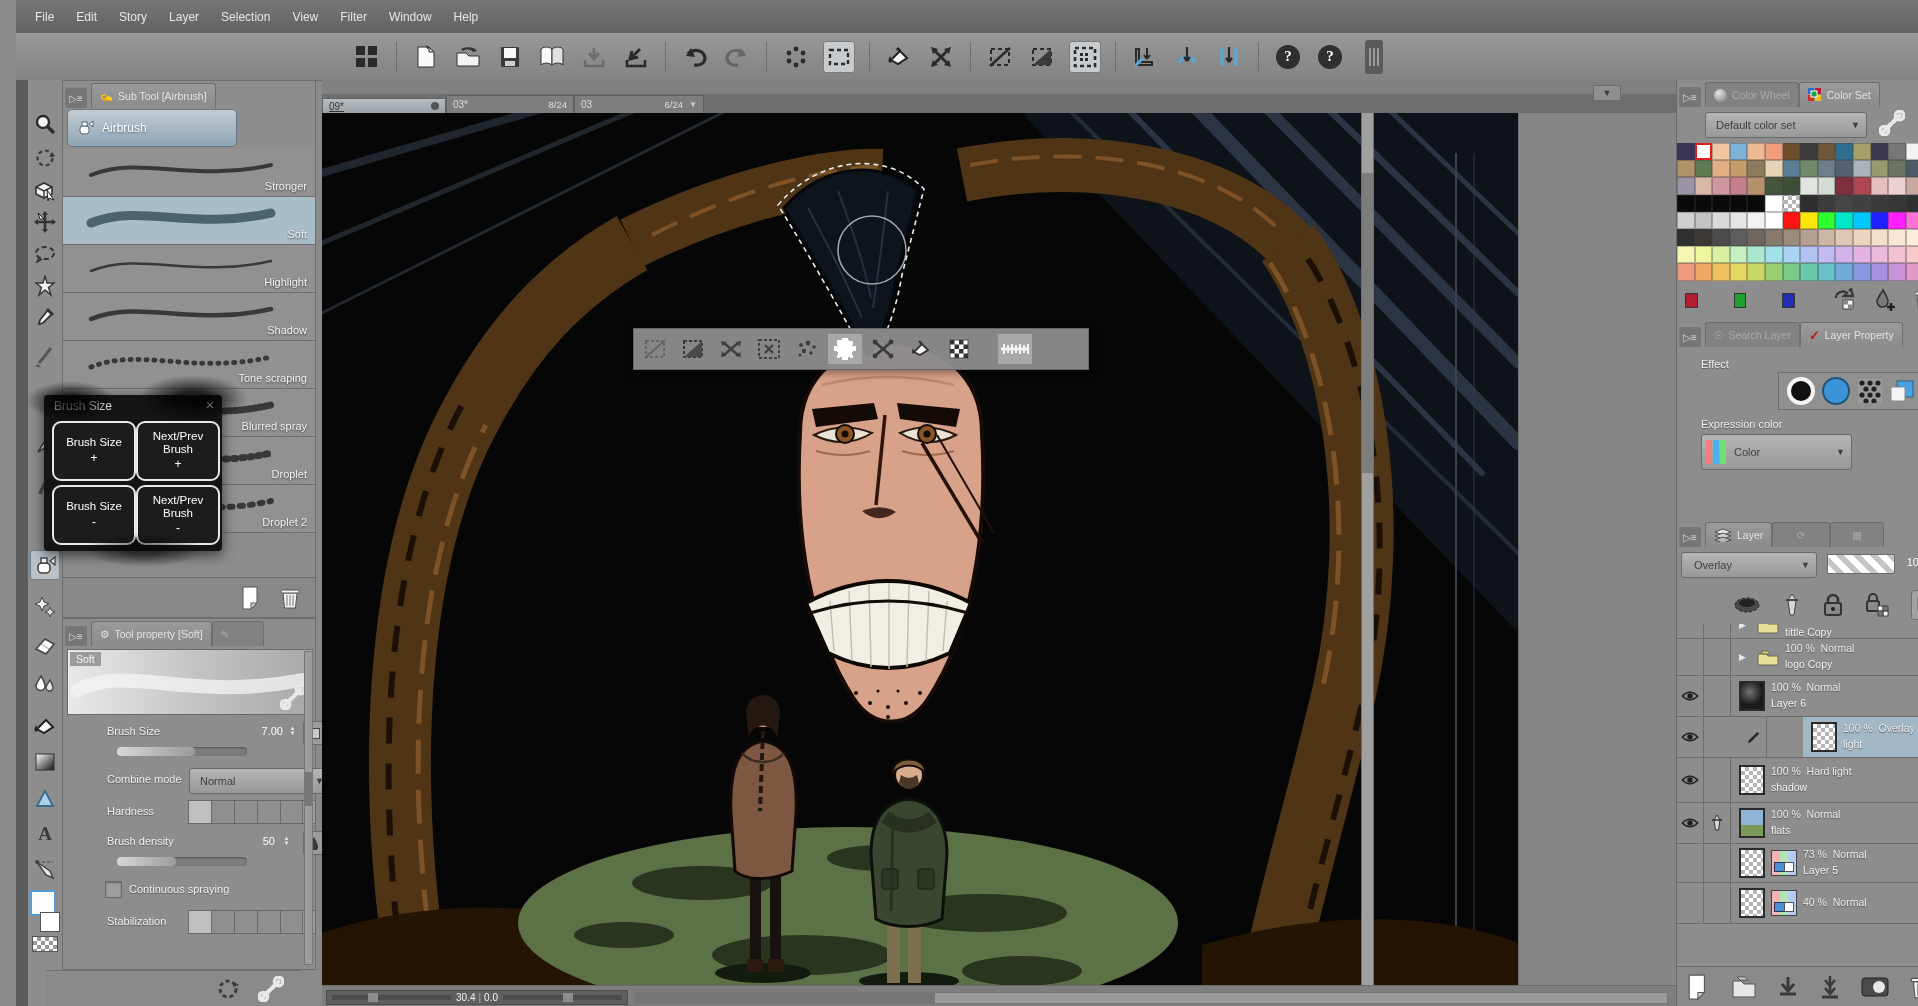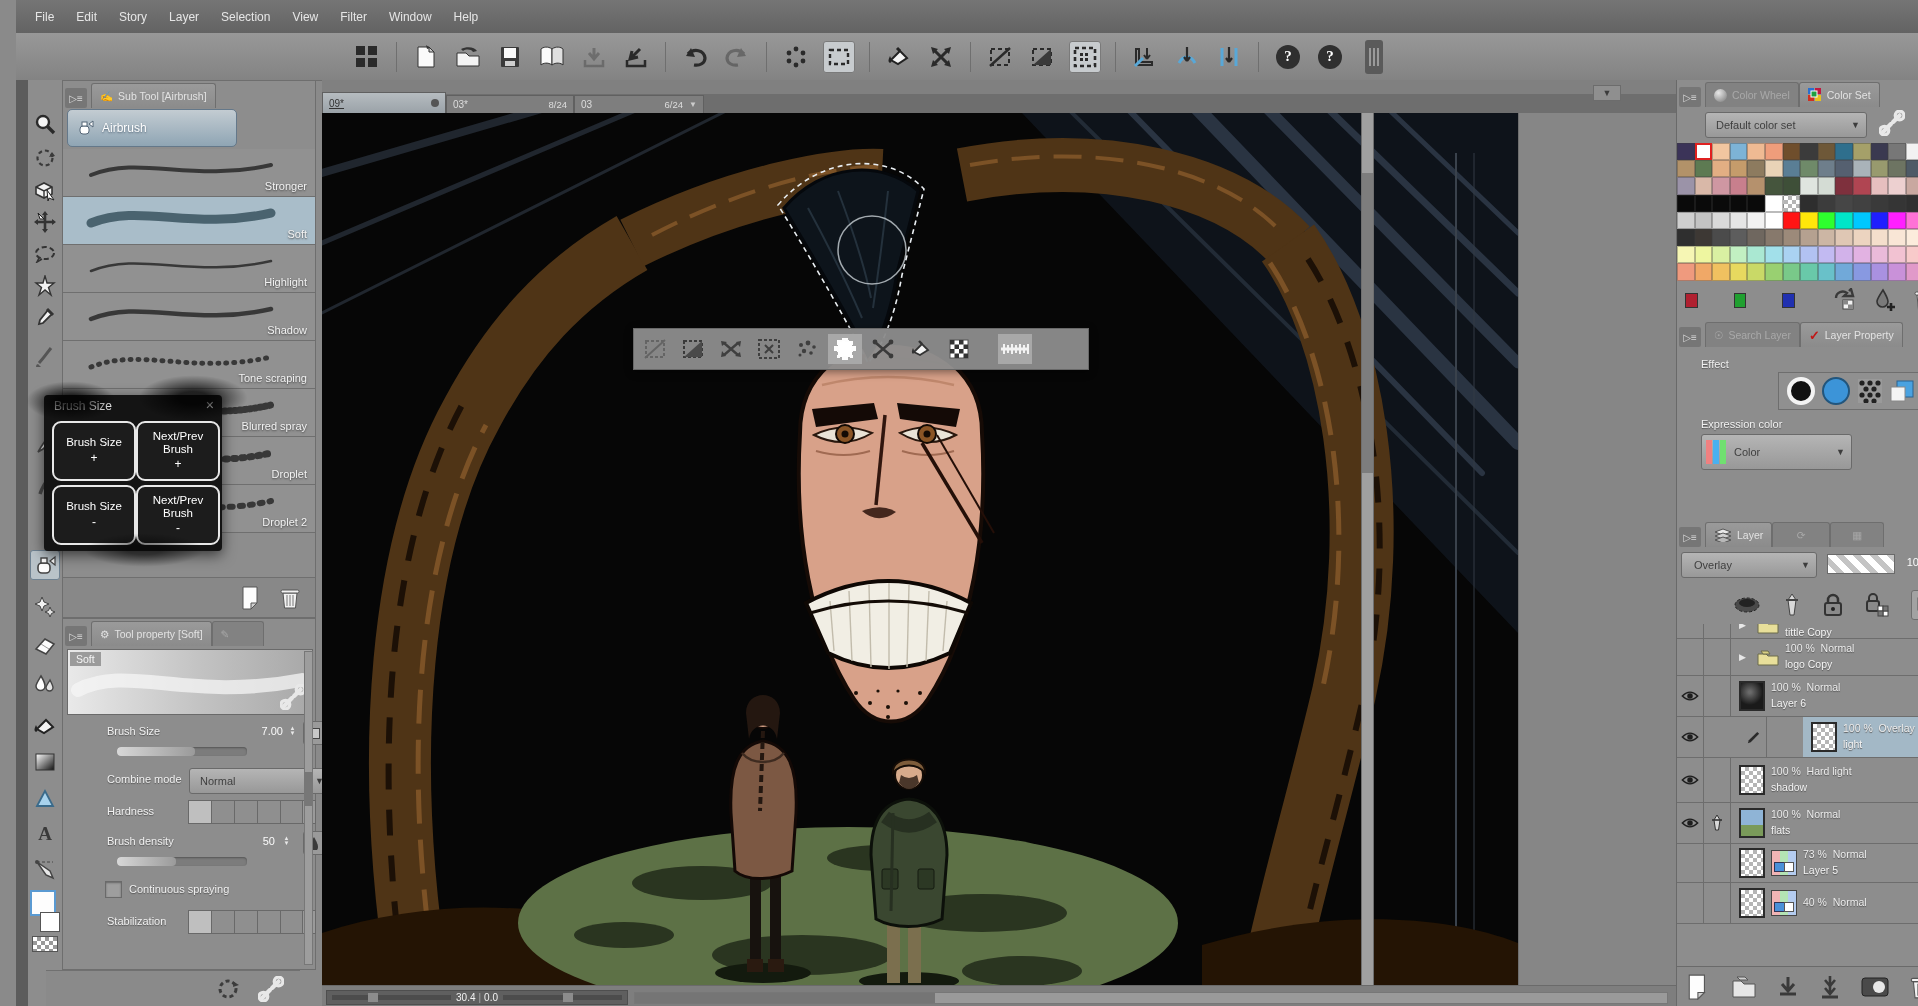--- a/index.html
+++ b/index.html
@@ -78,21 +78,21 @@
   .chk{width:15px;height:15px;background:#9e9e9e;border:1px solid #6a6a6a;box-shadow:inset 0 1px 2px #666;}
   #lp-footer{left:46px;top:970px;width:254px;height:36px;background:#8a8a8a;border-top:1px solid #707070;
     display:flex;justify-content:flex-end;align-items:center;gap:18px;padding-right:16px;box-sizing:border-box;position:absolute;}
   .vscroll-mini{position:absolute;width:7px;background:#9d9d9d;border:1px solid #777;}
   .vscroll-mini i{display:block;width:100%;height:34px;background:#777;margin-top:120px;}
   
   #canvas-area{left:306px;top:80px;width:1354px;height:926px;background:#808080;}
   #ctabs{position:absolute;left:0;top:14px;width:100%;height:19px;background:#6e6e6e;display:flex;align-items:flex-end;}
   .ctab{height:18px;display:flex;align-items:center;font-size:10px;color:#ddd;background:#7e7e7e;
     border:1px solid #606060;border-bottom:none;padding:0 6px;box-sizing:border-box;gap:6px;}
-  .ctab.act{background:linear-gradient(#b6bcc0,#9aa2a8);color:#333;height:21px;text-decoration:underline;}
+  .ctab.act{background:linear-gradient(#b6bcc0,#9aa2a8);color:#333;height:15px;text-decoration:underline;}
   .ctab .pages{margin-left:auto;font-size:9.5px;}
   #tabmenu-arrow{position:absolute;right:58px;top:5px;color:#4a4a4a;font-size:10px;}
   #artwork{position:absolute;left:0;top:33px;width:1196px;height:872px;background:#000;}
   #pasteboard{position:absolute;left:1196px;top:33px;width:158px;height:872px;background:#868686;border-left:1px solid #6f6f6f;}
   #vscroll{position:absolute;left:1039px;top:33px;width:13px;height:872px;background:#a0a0a0;
     border-left:1px solid #6f6f6f;border-right:1px solid #6f6f6f;box-sizing:border-box;z-index:12;}
   #vscroll i{display:block;width:100%;height:300px;background:#7d7d7d;margin-top:60px;}
   #launcher{position:absolute;left:311px;top:248px;width:446px;height:40px;background:rgba(139,139,139,.96);
     border:1px solid #686868;box-shadow:0 2px 8px rgba(0,0,0,.45);display:flex;align-items:center;
     padding:0 4px;gap:4px;z-index:20;}

